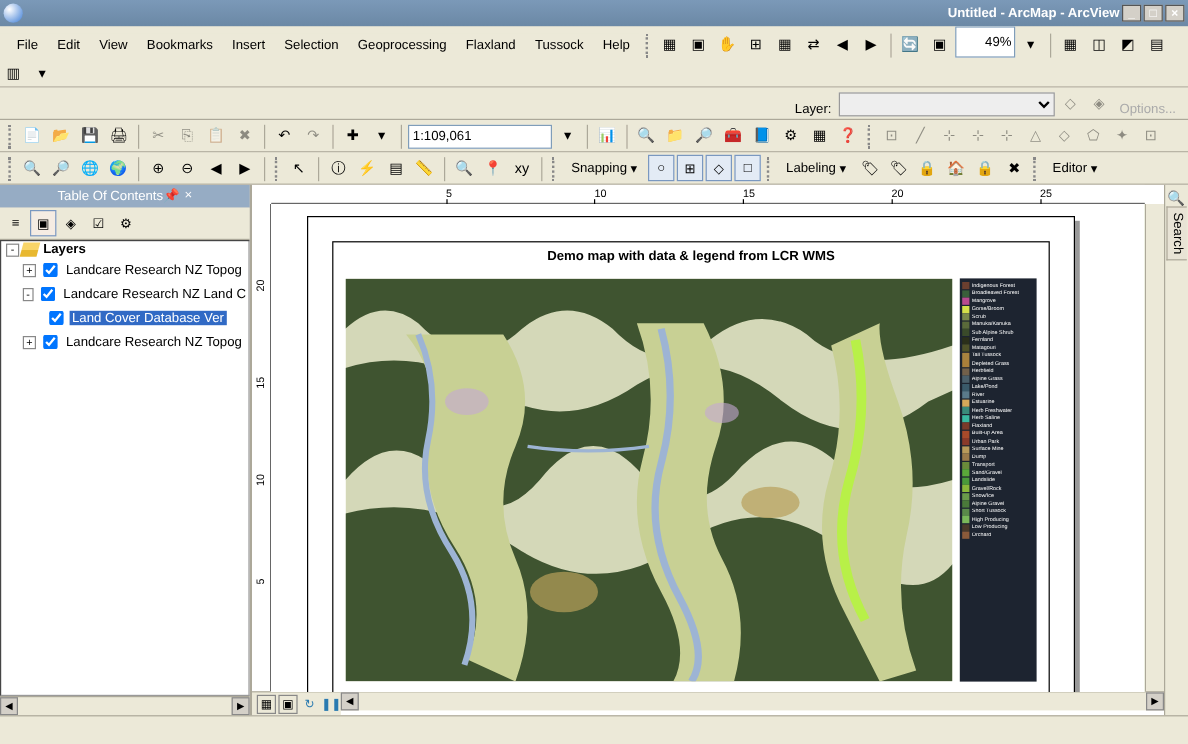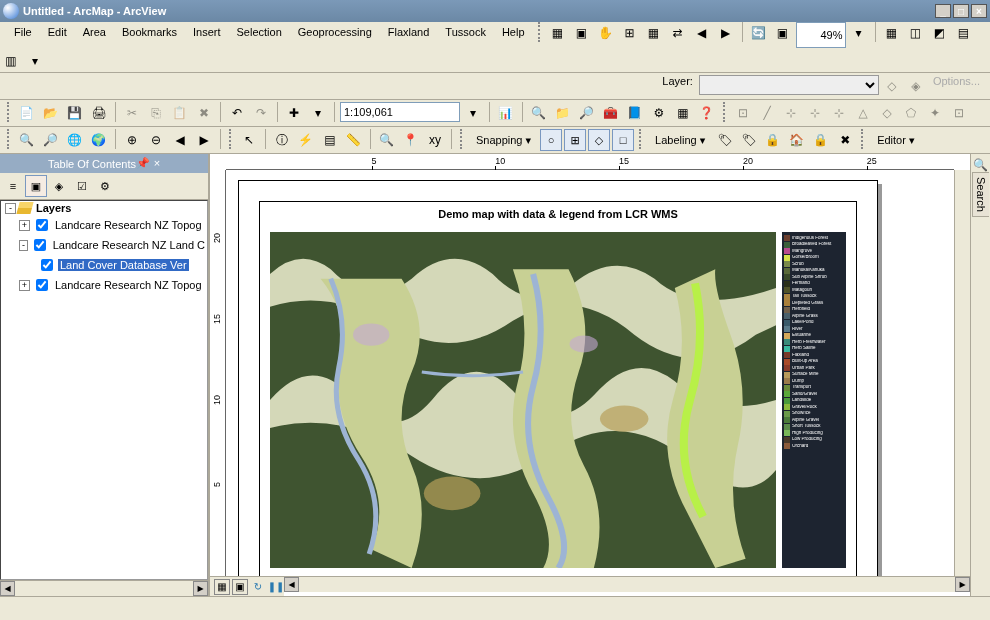--- a/index.html
+++ b/index.html
@@ -16,39 +16,39 @@
   }
   .titlebar {
     height: 22px;
     background: linear-gradient(to bottom, #7b99b8, #6b88a5);
     color: #fff;
     display: flex;
     align-items: center;
     padding: 0 3px;
   }
   .titlebar .icon { width: 16px; height: 16px; background: radial-gradient(circle at 30% 30%, #fff, #3a7bd5); border-radius: 50%; margin-right: 4px; }
-  .titlebar .title { flex: 1; font-weight: bold; font-size: 11px; }
+  .titlebar .title { flex: 1; font-weight: bold; font-size: 11px; text-align: right; }
   .titlebar .winbtn { width: 16px; height: 14px; background: #d4d0c8; border: 1px solid #555; margin-left: 2px; display: flex; align-items: center; justify-content: center; font-size: 10px; font-weight: bold; cursor: pointer; }
   .menubar {
     height: 20px;
     background: #ece9d8;
     border-bottom: 1px solid #aca899;
     display: flex;
     align-items: center;
     padding-left: 6px;
   }
   .menubar .menuitem { padding: 2px 8px; cursor: pointer; }
   .toolstrip {
     background: #ece9d8;
     display: flex;
     flex-wrap: wrap;
     border-bottom: 1px solid #aca899;
     padding: 2px 4px;
     gap: 2px;
-    align-items: flex-start;
+    align-items: flex-end;
   }
   .tb { width: 22px; height: 22px; border: 1px solid transparent; display: inline-flex; align-items: center; justify-content: center; cursor: pointer; font-size: 12px; }
   .tb.disabled { opacity: 0.4; cursor: default; }
   .sep { width: 1px; height: 20px; background: #aca899; margin: 0 3px; }
   .grip { width: 4px; height: 20px; border-left: 2px dotted #888; margin: 0 3px; }
   .scale-input { width: 120px; height: 20px; border: 1px solid #7f9db9; font-size: 11px; padding: 0 3px; }
   .layer-label { font-size: 11px; margin-right: 4px;}
   .layer-dd { width: 180px; height: 20px; border: 1px solid #999; background:#eee;}
   .dd-btn { padding: 0 6px; height: 22px; border: 1px solid transparent; cursor: pointer; display: inline-flex; align-items:center; gap:3px;}
   .snap-btn { width: 22px; height: 22px; border: 1px solid #7a98c0; background: #e3ebf5; display:inline-flex; align-items:center; justify-content:center; cursor:pointer; }
@@ -108,21 +108,21 @@
   }
   .ruler-h { height: 16px; background: #fff; border-bottom: 1px solid #666; position: relative; font-size: 9px; margin-left: 16px; margin-right:16px;}
   .ruler-h .tick { position: absolute; top: 2px; }
   .ruler-h .tick::before { content:''; position:absolute; left:0; top:10px; width:1px; height:4px; background:#000;}
   .ruler-v { width: 16px; background: #fff; border-right: 1px solid #666; position: relative; font-size: 9px;}
   .ruler-v .tick { position: absolute; left: 2px; transform: rotate(-90deg); transform-origin: left top; }
   .map-body { flex: 1; display: flex; overflow: hidden; }
   .canvas-wrap { flex: 1; position: relative; overflow: auto; background: #fff; }
   .page {
     position: absolute;
-    left: 12px; top: 10px;
+    left: 30px; top: 10px;
     width: 640px; height: 420px;
     background: #fff;
     border: 1px solid #000;
     box-shadow: 4px 4px 0 #999;
   }
   .page-inner { position: absolute; left: 20px; top: 20px; right: 20px; bottom: 20px; border: 1px solid #000;}
   .map-title { text-align:center; font-size: 11px; font-weight: bold; margin: 6px 0 4px;}
   .map-content { position: absolute; top: 30px; left: 10px; right: 80px; bottom: 10px; overflow:hidden;}
   .map-svg { width:100%; height:100%;}
   .legend { position: absolute; top: 30px; right: 10px; width: 64px; bottom: 10px; background: #1d2430; padding: 3px 2px; font-size: 4.5px; color: #fff; overflow:hidden;}
@@ -154,21 +154,21 @@
   <div class="title">Untitled - ArcMap - ArcView</div>
   <div class="winbtn">_</div>
   <div class="winbtn">□</div>
   <div class="winbtn">×</div>
 </div>
 
 <div class="toolstrip" style="padding:0;">
   <div class="menubar" style="flex:0 0 auto; border:none;">
     <span class="menuitem">File</span>
     <span class="menuitem">Edit</span>
-    <span class="menuitem">Area</span>
+    <span class="menuitem">View</span>
     <span class="menuitem">Bookmarks</span>
     <span class="menuitem">Insert</span>
     <span class="menuitem">Selection</span>
     <span class="menuitem">Geoprocessing</span>
     <span class="menuitem">Flaxland</span>
     <span class="menuitem">Tussock</span>
     <span class="menuitem">Help</span>
   </div>
   <div class="grip"></div>
   <div class="tb">▦</div>

